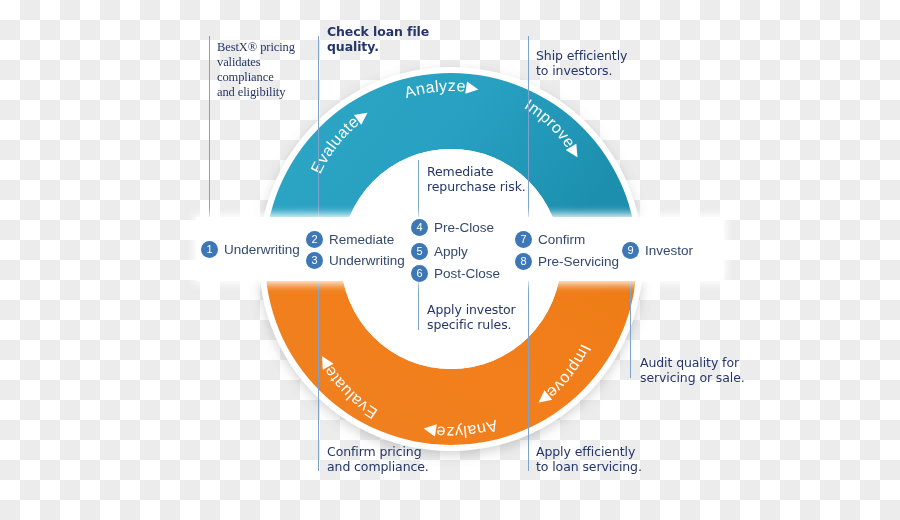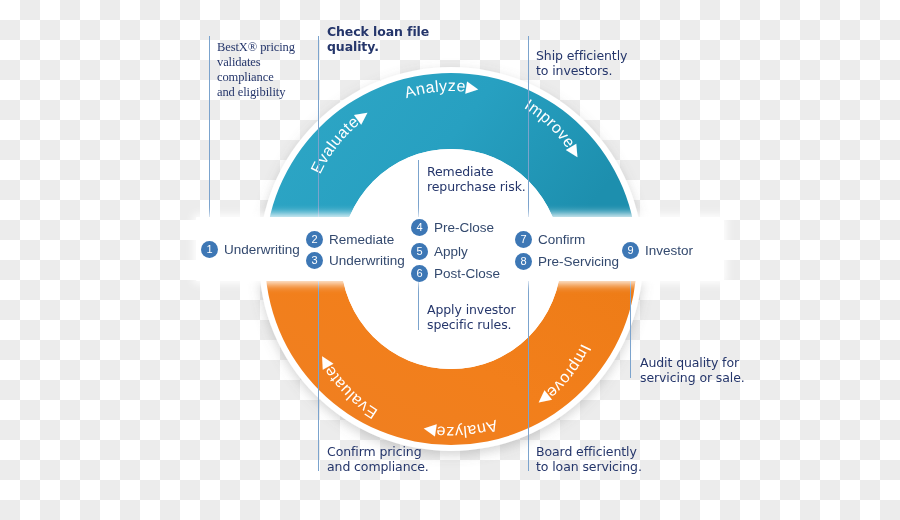--- a/index.html
+++ b/index.html
@@ -196,21 +196,21 @@
   <div class="note" style="left:536px; top:40px;  width:110px;margin-top:8px;">Ship efficiently
 to investors.</div>
   <div class="note" style="left:427px; top:302px; width:120px;">Apply investor
 specific rules.</div>
   <div class="note" style="left:427px; top:164px; width:120px;">Remediate
 repurchase risk.</div>
   <div class="note" style="left:640px; top:345px; width:130px;margin-top:10px;">Audit quality for
 servicing or sale.</div>
   <div class="note" style="left:327px; top:444px; width:120px;">Confirm pricing
 and compliance.</div>
-  <div class="note" style="left:536px; top:444px; width:130px;">Board efficiently
+  <div class="note" style="left:536px; top:444px; width:130px;">Apply efficiently
 to loan servicing.</div>
 
   <div class="stage" style="left:201px; top:241px;">
     <span class="stage-badge">1</span>
     <span class="stage-label">Underwriting</span>
   </div>
 
   <div class="stage" style="left:306px; top:231px;">
     <span class="stage-badge">2</span>
     <span class="stage-label">Remediate</span>

